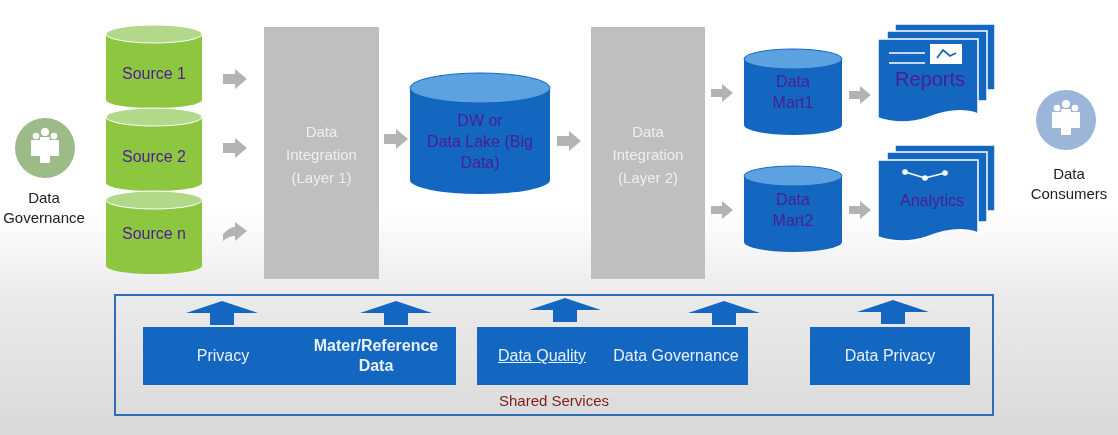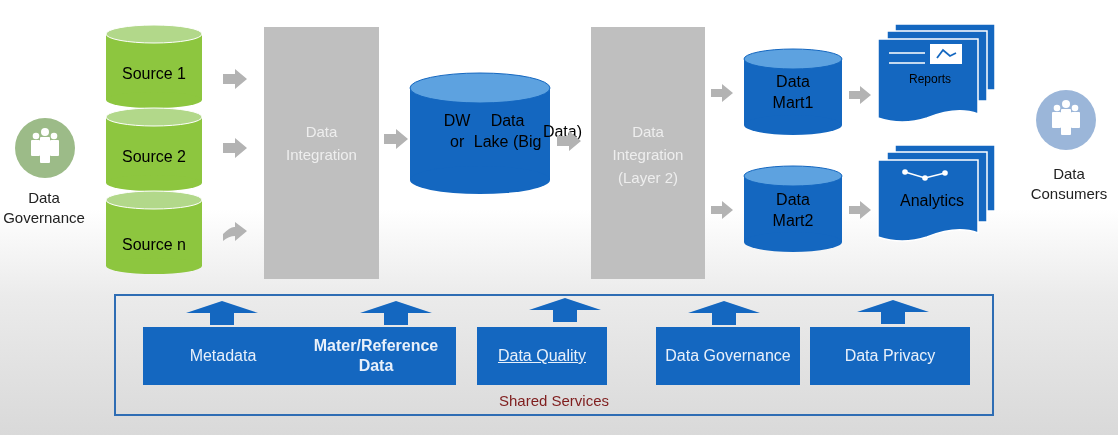--- a/index.html
+++ b/index.html
@@ -1,20 +1,20 @@
 <!DOCTYPE html>
 <html><head>
 <meta charset="utf-8">
 <style>
   html,body{margin:0;padding:0;}
   body{width:1118px;height:435px;position:relative;overflow:hidden;
     font-family:"Liberation Sans","DejaVu Sans",sans-serif;
     background:linear-gradient(to bottom,#ffffff 0%,#ffffff 48%,#ebebeb 68%,#d9d9d9 100%);}
   .abs{position:absolute;}
-  .lbl{position:absolute;text-align:center;color:#000000;font-size:15px;line-height:20px;display:flex;align-items:center;justify-content:center;}
+  .lbl{position:absolute;text-align:center;color:#4c1d95;font-size:15px;line-height:20px;display:flex;align-items:center;justify-content:center;}
   .dark{color:#222;}
   .panel{position:absolute;background:#bfbfbf;}
   .panel-text{position:absolute;left:0;right:0;text-align:center;color:#eeeeee;font-size:15px;line-height:23px;}
   svg{position:absolute;overflow:visible;}
   .svc{position:absolute;background:#1467c0;color:#e8f0fa;font-size:16px;line-height:20px;display:flex;align-items:center;justify-content:center;text-align:center;}
 </style>
 </head>
 <body>
 
 <div class="abs" style="left:4px;top:110px;width:80px;height:120px;">
@@ -48,49 +48,50 @@
     <ellipse cx="50" cy="93" rx="48" ry="9" fill="#b2d88a" stroke="#fff" stroke-width="1"></ellipse>
   </g>
   <g>
     <rect x="2" y="176" width="96" height="66" fill="#8dc63f"></rect>
     <ellipse cx="50" cy="242" rx="48" ry="8" fill="#8dc63f"></ellipse>
     <ellipse cx="50" cy="176" rx="48" ry="9" fill="#b2d88a" stroke="#fff" stroke-width="1"></ellipse>
   </g>
 </svg>
 <div class="lbl" style="left:106px;top:60px;width:96px;height:28px;font-size:16px;">Source 1</div>
 <div class="lbl" style="left:106px;top:143px;width:96px;height:28px;font-size:16px;text-align:center;">Source 2</div>
-<div class="lbl" style="left:106px;top:231px;width:96px;height:28px;font-size:16px;">Source n</div>
+<div class="lbl" style="left:106px;top:220px;width:96px;height:28px;font-size:16px;">Source n</div>
 
 <svg width="24" height="20" style="left:223px;top:69px;">
     <path d="M0 5h12V0l12 10-12 10v-5H0z" fill="#b3b3b3"></path>
   </svg>
 <svg width="24" height="20" style="left:223px;top:138px;">
     <path d="M0 5h12V0l12 10-12 10v-5H0z" fill="#b3b3b3"></path>
   </svg>
 <svg width="24" height="20" style="left:223px;top:222px;">
     <path d="M0 12 Q8 4 12 5V0l12 9-12 10v-5 Q6 14 0 19z" fill="#b3b3b3"></path>
   </svg>
 
 <div class="panel" style="left:264px;top:27px;width:115px;height:252px;">
   <div class="panel-text" style="top:93px;">
     <div>Data</div>
     <div>Integration</div>
+    <div>(Layer 1)</div>
   </div>
 </div>
 
 <svg width="24" height="20" style="left:384px;top:129px;">
     <path d="M0 5h12V0l12 10-12 10v-5H0z" fill="#b3b3b3"></path>
   </svg>
 
 <svg width="142" height="125" style="left:409px;top:72px;">
   <rect x="1" y="16" width="140" height="92" fill="#1467c0"></rect>
   <ellipse cx="71" cy="108" rx="70" ry="14" fill="#1467c0"></ellipse>
   <ellipse cx="71" cy="16" rx="70" ry="15" fill="#5da2e0" stroke="#1467c0" stroke-width="1"></ellipse>
 </svg>
-<div class="lbl" style="left:410px;top:110px;width:140px;flex-direction:row;line-height:21px;font-size:16px;padding-left:32px;">
+<div class="lbl" style="left:410px;top:110px;width:140px;flex-direction:column;line-height:21px;font-size:16px;">
   <span>DW or</span>
   <span>Data Lake (Big</span>
   <span>Data)</span>
 </div>
 
 <svg width="24" height="20" style="left:557px;top:131px;">
     <path d="M0 5h12V0l12 10-12 10v-5H0z" fill="#b3b3b3"></path>
   </svg>
 
 <div class="panel" style="left:591px;top:27px;width:114px;height:252px;">
@@ -139,21 +140,21 @@
   <rect x="18" y="2" width="100" height="66" fill="#1467c0" stroke="#fff" stroke-width="1.5"></rect>
   <rect x="10" y="9" width="100" height="70" fill="#1467c0" stroke="#fff" stroke-width="1.5"></rect>
   <path d="M1 17 H101 V92 Q80 84 50 96 Q25 104 1 96 Z" fill="#1467c0" stroke="#fff" stroke-width="1.5"></path>
   <line x1="12" y1="31" x2="48" y2="31" stroke="#fff" stroke-width="1.3"></line>
   <line x1="12" y1="41" x2="48" y2="41" stroke="#fff" stroke-width="1.3"></line>
   <g>
     <rect x="53" y="22" width="32" height="20" fill="#fff"></rect>
     <path d="M60 36 L66 28 L73 34 L79 31" fill="none" stroke="#1467c0" stroke-width="1.8"></path>
   </g>
 </svg>
-<div class="lbl" style="left:880px;top:68px;width:100px;height:22px;font-size:12px;">Reports</div>
+<div class="lbl" style="left:880px;top:68px;width:100px;height:22px;font-size:20px;">Reports</div>
 
 <svg width="130" height="100" style="left:877px;top:143px;">
   <rect x="18" y="2" width="100" height="66" fill="#1467c0" stroke="#fff" stroke-width="1.5"></rect>
   <rect x="10" y="9" width="100" height="70" fill="#1467c0" stroke="#fff" stroke-width="1.5"></rect>
   <path d="M1 17 H101 V90 Q80 82 50 94 Q25 102 1 94 Z" fill="#1467c0" stroke="#fff" stroke-width="1.5"></path>
   <g>
     <path d="M28 29 L48 35 L68 30" fill="none" stroke="#fff" stroke-width="1.5"></path>
     <circle cx="28" cy="29" r="2.8" fill="#fff"></circle>
       <circle cx="48" cy="35" r="2.8" fill="#fff"></circle>
       <circle cx="68" cy="30" r="2.8" fill="#fff"></circle>
@@ -192,27 +193,27 @@
     <path d="M0 12 L36 0 L72 12 H48 V24 H24 V12 Z" fill="#1467c0"></path>
   </svg>
 <svg width="72" height="24" style="left:688px;top:301px;">
     <path d="M0 12 L36 0 L72 12 H48 V24 H24 V12 Z" fill="#1467c0"></path>
   </svg>
 <svg width="72" height="24" style="left:857px;top:300px;">
     <path d="M0 12 L36 0 L72 12 H48 V24 H24 V12 Z" fill="#1467c0"></path>
   </svg>
 
 <div class="svc" style="left:143px;top:327px;width:160px;height:58px;">
-  <span>Metadata</span>
+  <span>Privacy</span>
 </div>
 <div class="svc" style="left:296px;top:327px;width:160px;height:58px;flex-direction:column;font-weight:bold;">
   <span>Mater/Reference</span>
   <span>Data</span>
 </div>
 <div class="svc" style="left:477px;top:327px;width:130px;height:58px;text-decoration:underline;">
   <span>Data Quality</span>
 </div>
-<div class="svc" style="left:656px;top:327px;width:144px;height:58px;">
+<div class="svc" style="left:604px;top:327px;width:144px;height:58px;">
   <span>Data Governance</span>
 </div>
 <div class="svc" style="left:810px;top:327px;width:160px;height:58px;text-align:right;">
   <span>Data Privacy</span>
 </div>
 
 </body></html>

